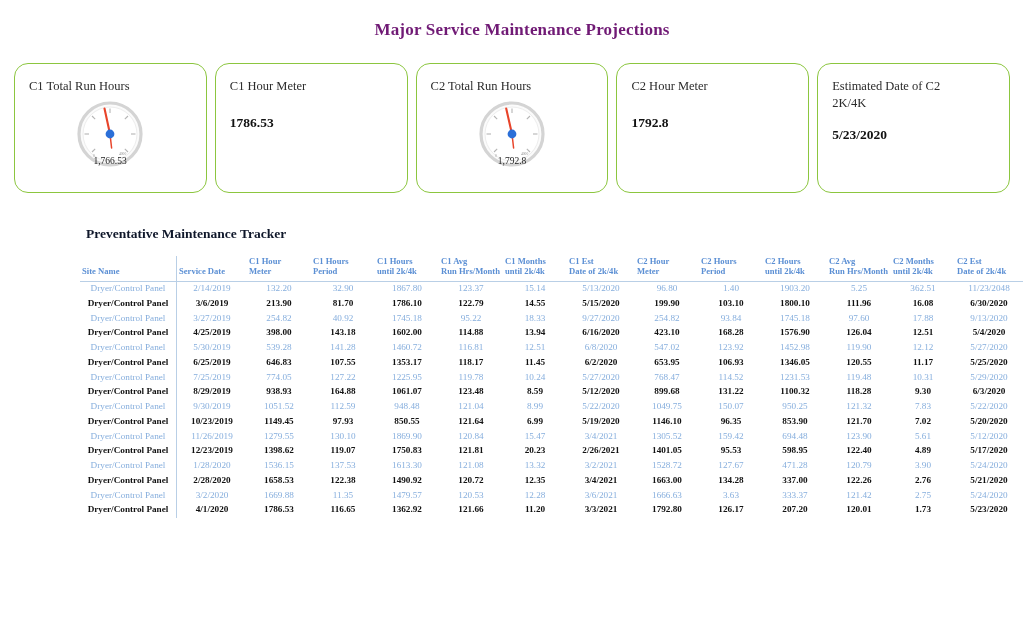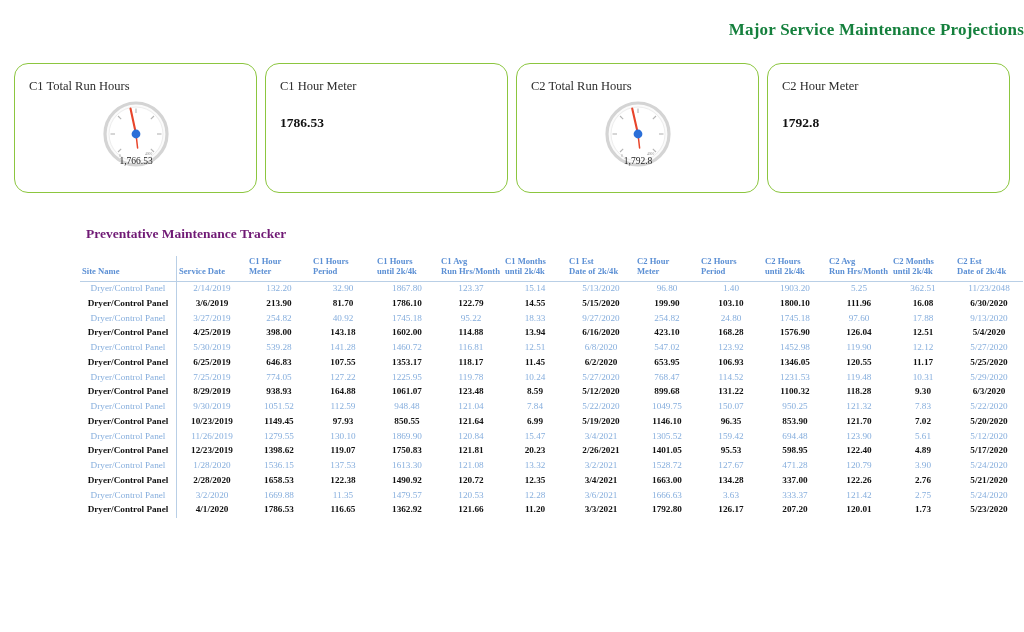--- a/index.html
+++ b/index.html
@@ -11,25 +11,25 @@
     width: 1024px;
     height: 632px;
     background: #ffffff;
     font-family: "Liberation Serif", serif;
     color: #1a1a1a;
     overflow: hidden;
   }
 
   
   .report-title {
-    text-align: right;
+    text-align: center;
     font-family: "Liberation Serif", serif;
     font-weight: bold;
     font-size: 17px;
-    color: #15803d;
+    color: #701a75;
     letter-spacing: .2px;
     padding-top: 20px;
     padding-left: 20px;
   }
 
   
   .kpi-strip {
     display: flex;
     gap: 8px;
     padding: 0 14px;
@@ -69,21 +69,21 @@
     justify-content: center;
     margin-top: 2px;
   }
   .gauge { display: block; }
 
   
   .section-heading {
     font-family: "Liberation Serif", serif;
     font-weight: bold;
     font-size: 13.5px;
-    color: #701a75;
+    color: #0f172a;
     margin: 33px 0 0 86px;
   }
 
   
   .table-zone {
     margin: 14px 80px 0 80px;
   }
   table.pm-table {
     border-collapse: collapse;
     width: 100%;
@@ -181,20 +181,24 @@
         <text x="37" y="67" text-anchor="middle" font-family="Liberation Serif, serif" font-size="9.5" fill="#1d1d1d">1,792.8</text>
       </svg>
     </div>
   </div>
 
   <div class="kpi-card">
     <div class="kpi-title">C2 Hour Meter</div>
     <div class="kpi-value">1792.8</div>
   </div>
 
+  <div class="kpi-card two-line">
+    <div class="kpi-title">Estimated Date of C2 2K/4K</div>
+    <div class="kpi-value">5/23/2020</div>
+  </div>
 
 </div>
 
 <div class="section-heading">Preventative Maintenance Tracker</div>
 
 <div class="table-zone">
   <table class="pm-table">
     <thead>
       <tr>
           <th class="col-site">Site Name</th>
@@ -249,21 +253,21 @@
         <tr class="row-light">
           <td class="cell-site">Dryer/Control Panel</td>
           <td>3/27/2019</td>
           <td>254.82</td>
           <td>40.92</td>
           <td>1745.18</td>
           <td>95.22</td>
           <td>18.33</td>
           <td>9/27/2020</td>
           <td>254.82</td>
-          <td>24.80</td>
+          <td>93.84</td>
           <td>1745.18</td>
           <td>97.60</td>
           <td>17.88</td>
           <td>9/13/2020</td>
         </tr>
         <tr class="row-dark">
           <td class="cell-site">Dryer/Control Panel</td>
           <td>4/25/2019</td>
           <td>398.00</td>
           <td>143.18</td>
@@ -342,21 +346,21 @@
           <td>9.30</td>
           <td>6/3/2020</td>
         </tr>
         <tr class="row-light">
           <td class="cell-site">Dryer/Control Panel</td>
           <td>9/30/2019</td>
           <td>1051.52</td>
           <td>112.59</td>
           <td>948.48</td>
           <td>121.04</td>
-          <td>7.84</td>
+          <td>8.99</td>
           <td>5/22/2020</td>
           <td>1049.75</td>
           <td>150.07</td>
           <td>950.25</td>
           <td>121.32</td>
           <td>7.83</td>
           <td>5/22/2020</td>
         </tr>
         <tr class="row-dark">
           <td class="cell-site">Dryer/Control Panel</td>

